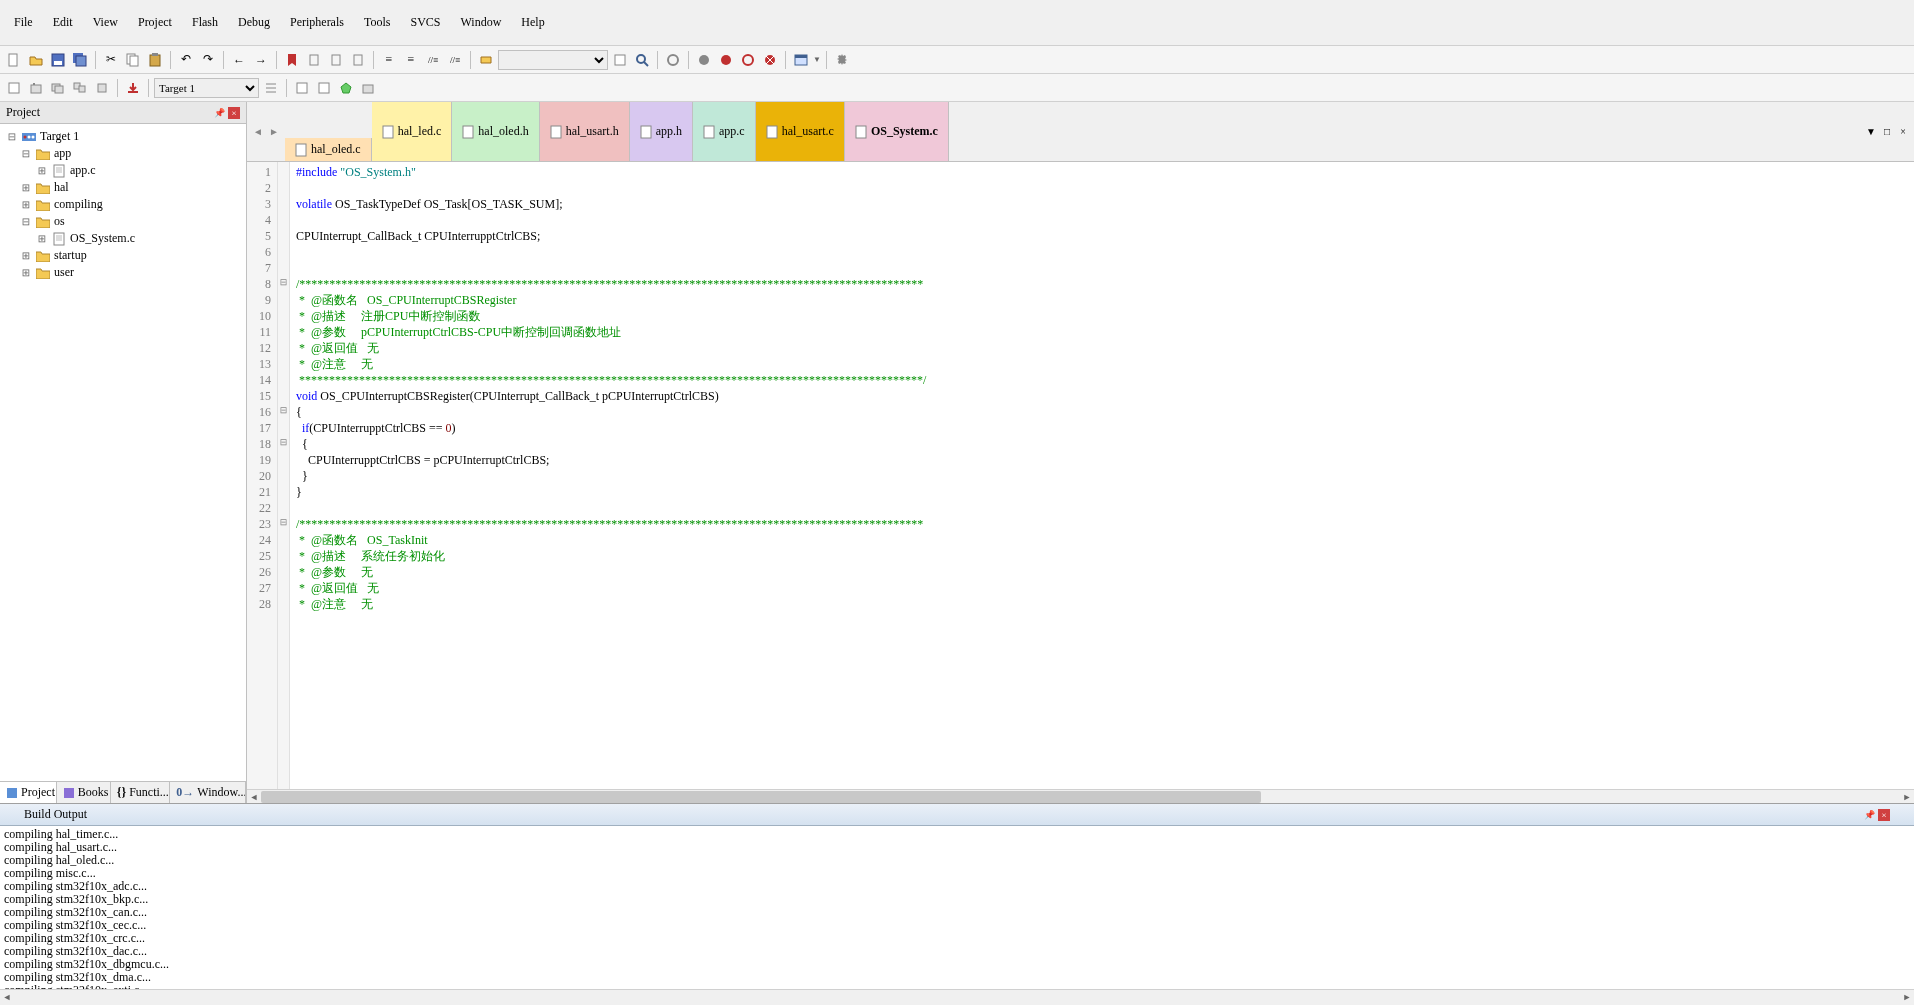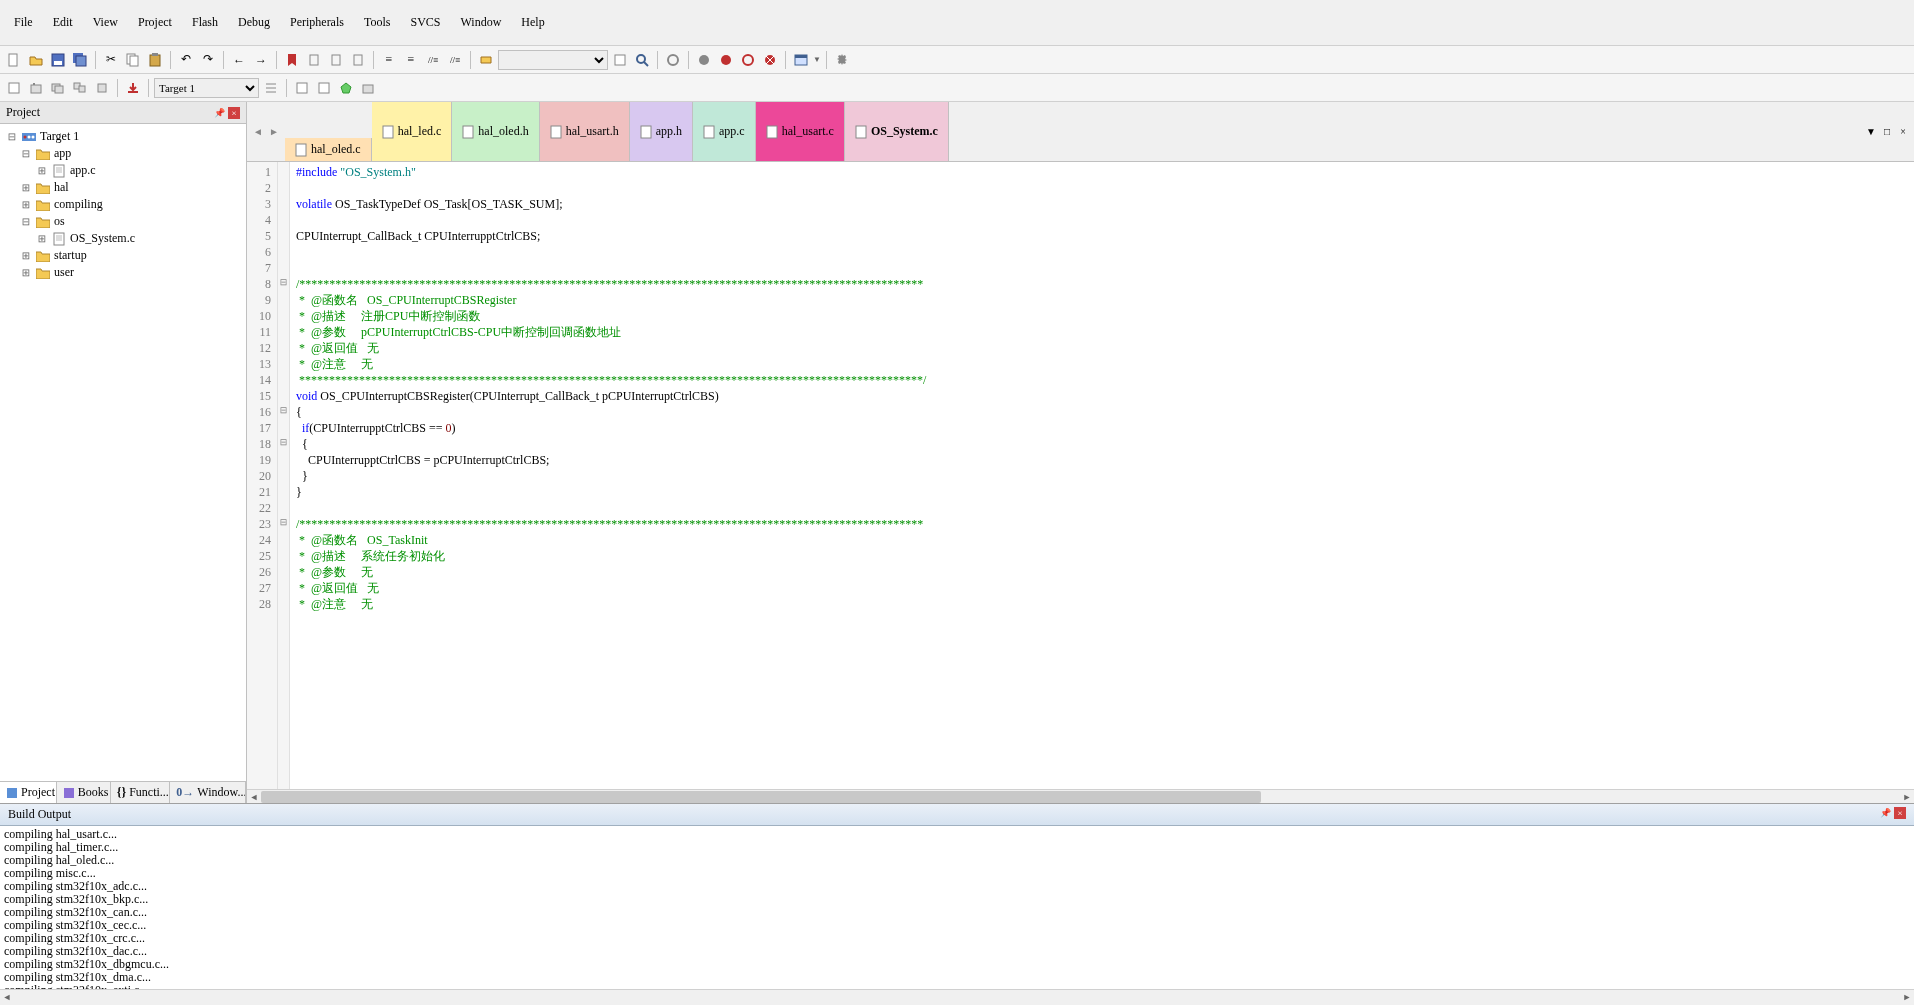--- a/index.html
+++ b/index.html
@@ -39,21 +39,21 @@
 .editor-tabs { display: flex; background: #f0f0f0; border-bottom: 1px solid #c0c0c0; align-items: center; }
 .editor-tabs-nav { display: flex; gap: 2px; padding: 0 4px; }
 .nav-arrow { width: 14px; height: 16px; cursor: pointer; color: #888; font-size: 10px; display:flex; align-items:center; justify-content:center;}
 .editor-tab { padding: 4px 10px; border-right: 1px solid #c0c0c0; cursor: pointer; display: flex; align-items: center; gap: 4px; font-size: 12px; }
 .tab-hal_oled_c { background: #ffe0b3; margin-top: 36px; }
 .tab-hal_led_c { background: #fff2a8; }
 .tab-hal_oled_h { background: #c8f0c8; }
 .tab-hal_usart_h { background: #f0c0c0; }
 .tab-app_h { background: #d8c8f0; align-items: center; }
 .tab-app_c { background: #c0e8d8; }
-.tab-hal_usart_c { background: #ec4899; }
+.tab-hal_usart_c { background: #eab308; }
 .tab-os_system_c { background: #f0c8d8; font-weight: bold; }
 .tab-controls { margin-left: auto; display: flex; gap: 2px; padding-right: 4px; }
 .tab-ctrl-btn { width: 14px; height: 14px; cursor: pointer; font-size: 10px; display:flex; align-items:center; justify-content:center;}
 
 .code-area { flex: 1; display: flex; overflow: auto; font-family: Consolas, "Courier New", monospace; font-size: 13px; line-height: 16px; }
 .gutter { background: #f5f5f5; color: #808080; text-align: right; padding: 2px 6px 2px 12px; border-right: 1px solid #e0e0e0; user-select: none; }
 .gutter-line { height: 16px; }
 .fold-gutter { background: #f5f5f5; width: 12px; border-right: 1px solid #e0e0e0; }
 .fold-mark { height: 16px; text-align: center; color: #888; font-size: 9px; }
 .code-content { flex: 1; padding: 2px 6px; white-space: pre; }
@@ -61,21 +61,21 @@
 .kw { color: #0000ff; }
 .str { color: #008080; }
 .cmt { color: #009000; }
 .num { color: #800000; }
 
 .hscroll { height: 14px; background: #f0f0f0; border-top: 1px solid #d0d0d0; position: relative;}
 .hscroll-thumb { position:absolute; left: 14px; top: 1px; height: 12px; width: 60%; background: #c8c8c8; border-radius: 2px;}
 .hscroll-arrow { position:absolute; top:0; width:14px; height:14px; display:flex; align-items:center; justify-content:center; font-size:9px; color:#666;}
 
 .build-output { height: 200px; display: flex; flex-direction: column; border-top: 1px solid #a0a0a0; }
-.build-header { background: linear-gradient(#eaf0f8, #d5e2f0); padding: 3px 8px; border-bottom: 1px solid #a0b0c0; display: flex; justify-content: space-between; align-items: flex-start; }
+.build-header { background: linear-gradient(#eaf0f8, #d5e2f0); padding: 3px 24px; border-bottom: 1px solid #a0b0c0; display: flex; justify-content: space-between; align-items: center; }
 .build-content { flex: 1; background: #fff; overflow: auto; padding: 2px 4px; font-family: Consolas, "Courier New", monospace; font-size: 11px; line-height: 13px; }
 .build-line { white-space: pre; }
 
 .statusbar { height: 20px; background: #f0f0f0; border-top: 1px solid #c0c0c0; display: flex; align-items: center; font-size: 11px; margin-top: 38px; }
 .status-left { flex: 1; }
 .status-seg { padding: 0 12px; border-left: 1px solid #d0d0d0; height: 100%; display: flex; align-items: center; }
 .status-ind { color: #14532d; padding: 0 4px; }
 
 svg { display: block; }
 </style>
@@ -582,22 +582,22 @@
 
 <div class="build-output">
   <div class="build-header">
     <span>Build Output</span>
     <span class="panel-pins">
       <span class="pin-btn">📌</span>
       <span class="pin-btn pin-close">×</span>
     </span>
   </div>
   <div class="build-content" id="build-content">
+      <div class="build-line">compiling hal_timer.c...</div>
       <div class="build-line">compiling hal_usart.c...</div>
-      <div class="build-line">compiling hal_timer.c...</div>
       <div class="build-line">compiling hal_oled.c...</div>
       <div class="build-line">compiling misc.c...</div>
       <div class="build-line">compiling stm32f10x_adc.c...</div>
       <div class="build-line">compiling stm32f10x_bkp.c...</div>
       <div class="build-line">compiling stm32f10x_can.c...</div>
       <div class="build-line">compiling stm32f10x_cec.c...</div>
       <div class="build-line">compiling stm32f10x_crc.c...</div>
       <div class="build-line">compiling stm32f10x_dac.c...</div>
       <div class="build-line">compiling stm32f10x_dbgmcu.c...</div>
       <div class="build-line">compiling stm32f10x_dma.c...</div>

